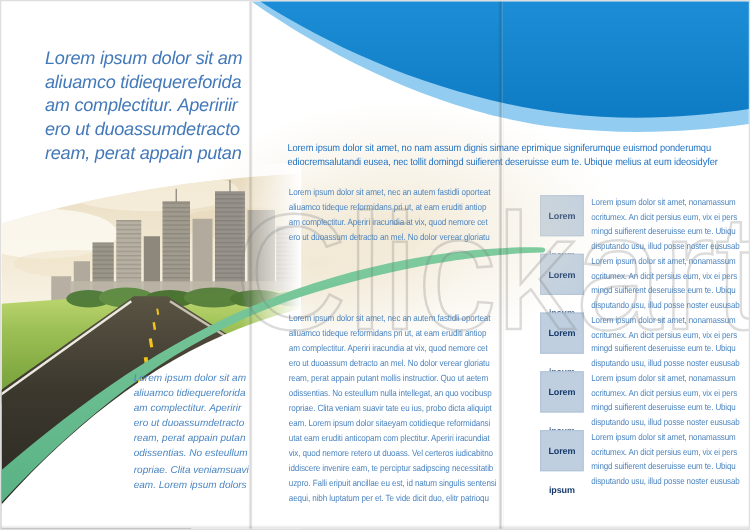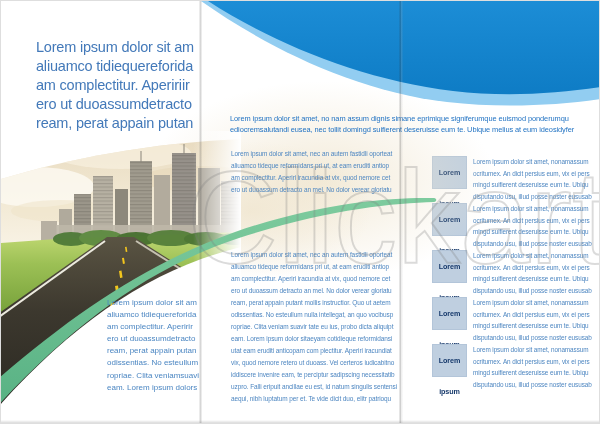--- a/index.html
+++ b/index.html
@@ -4,21 +4,21 @@
 <style>
   html,body{margin:0;padding:0;background:#fff;}
   .page{
     position:relative;width:600px;height:424px;overflow:hidden;
     background:#ffffff;border:1px solid #dedede;box-sizing:border-box;
     font-family:"Liberation Sans","DejaVu Sans",sans-serif;
   }
   .abs{position:absolute;}
   .decor{left:0;top:0;width:600px;height:424px;z-index:1;}
   .txt{white-space:nowrap;z-index:10;}
-  .clip{overflow:hidden;}
+  .clip{overflow:hidden;font-style:italic;}
   .sx9{transform:scaleX(.9);transform-origin:0 0;}
   .sx93{transform:scaleX(.93);transform-origin:0 0;}
 
   .intro{left:35px;top:37px;width:166px;
          font-size:14.5px;line-height:19px;color:#4379b9;letter-spacing:-.2px;}
   .caption{left:106px;top:296px;width:95px;
          font-size:8px;line-height:12.1px;color:#4b86c2;}
   .heading{left:229px;top:112px;
          font-size:8px;line-height:11.4px;color:#2273c3;letter-spacing:-.1px;}
   .para{font-size:7.2px;line-height:12px;color:#4d86c1;letter-spacing:-.1px;}

